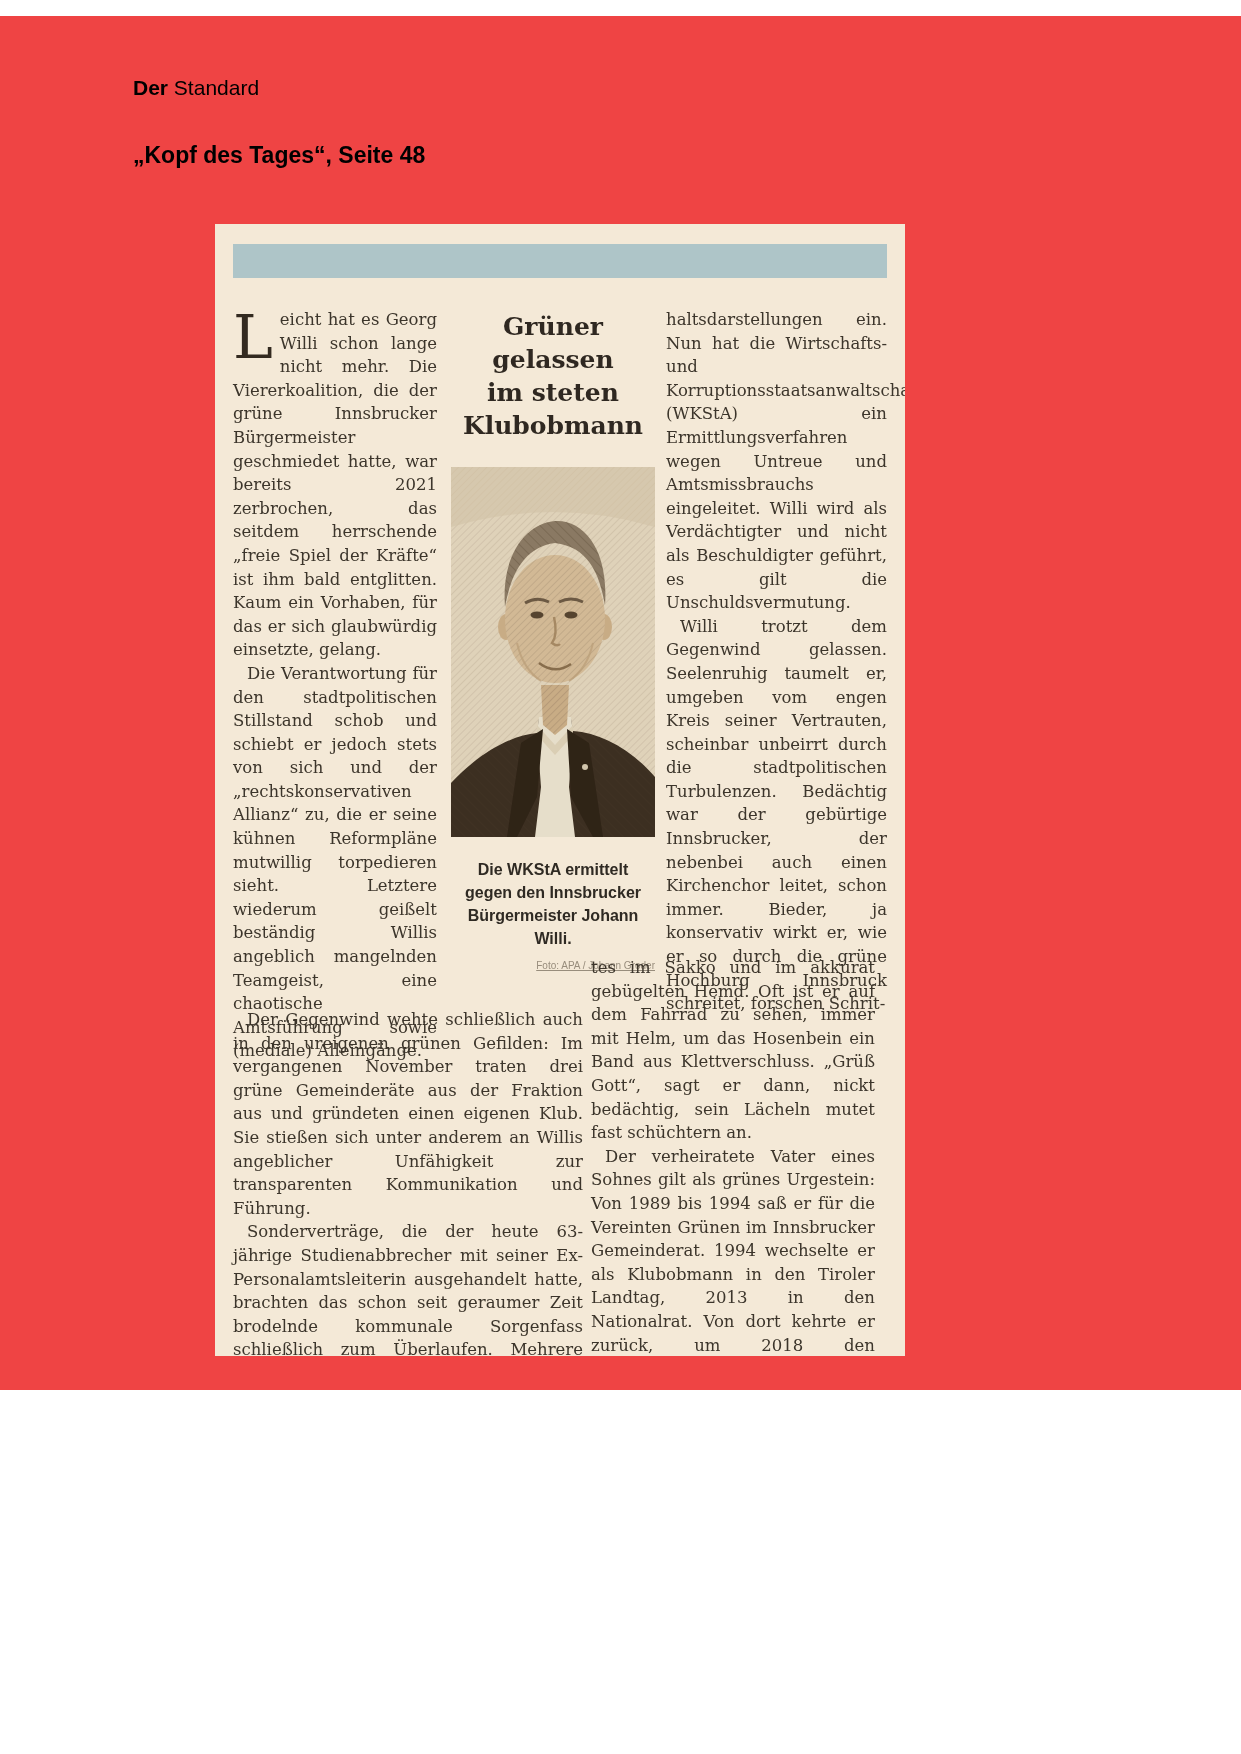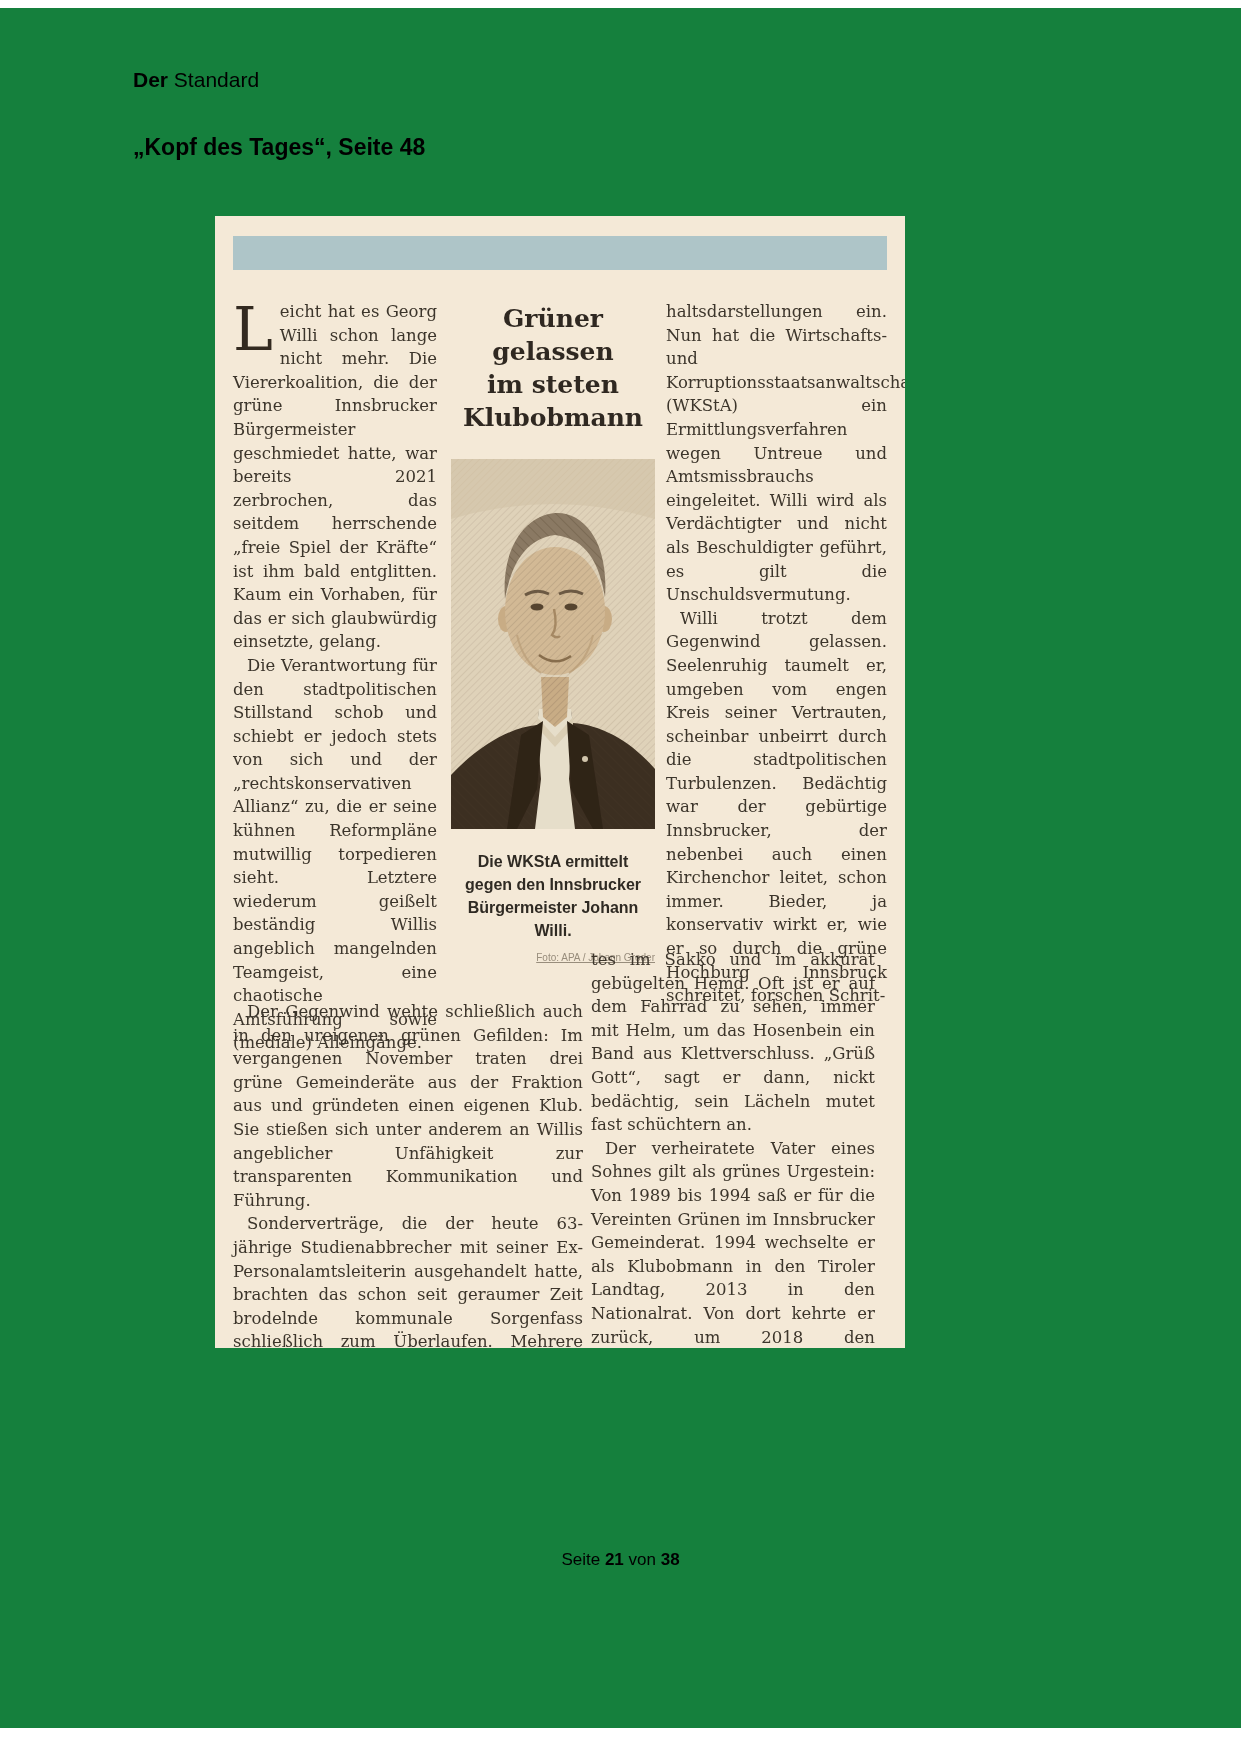--- a/index.html
+++ b/index.html
@@ -1,16 +1,16 @@
 <!DOCTYPE html>
 <html lang="de"><head>
 <meta charset="utf-8">
 <style>
   html,body{margin:0;padding:0;background:#ffffff;}
-  .page{position:relative;width:1241px;height:1720px;background:#15803d;margin:8px auto;overflow:hidden;
+  .page{position:relative;width:1241px;height:1374px;background:#ef4444;margin:16px auto;overflow:hidden;
         font-family:"Liberation Sans",sans-serif;color:#111;}
   .brand{position:absolute;left:133px;top:60px;font-size:21px;color:#000;}
   .brand .b{font-weight:bold;}
   .doc-heading{position:absolute;left:133px;top:126px;font-size:23px;font-weight:bold;color:#000;margin:0;}
   
   .clip{position:absolute;left:215px;top:208px;width:690px;height:1132px;background:#f4e9d7;overflow:hidden;}
   .bar{position:absolute;left:18px;top:20px;width:654px;height:34px;background:#aec5c8;}
   .bar-title{position:absolute;left:0;top:29px;width:100%;text-align:center;font-size:27px;line-height:1;
              letter-spacing:1.5px;word-spacing:6px;font-family:"Liberation Sans",sans-serif;}
   .bar-title .kopf{font-weight:bold;color:#332b22;}

